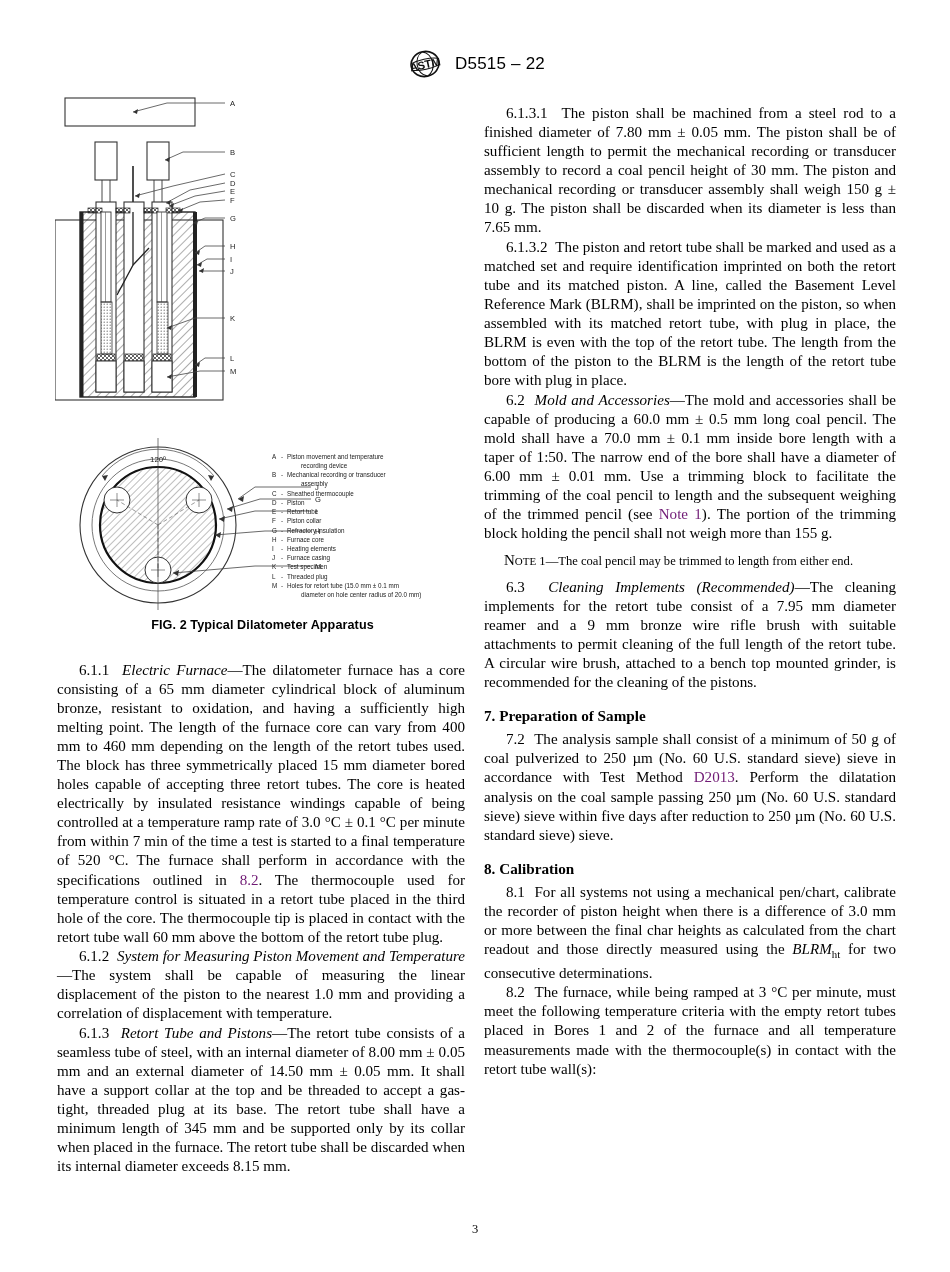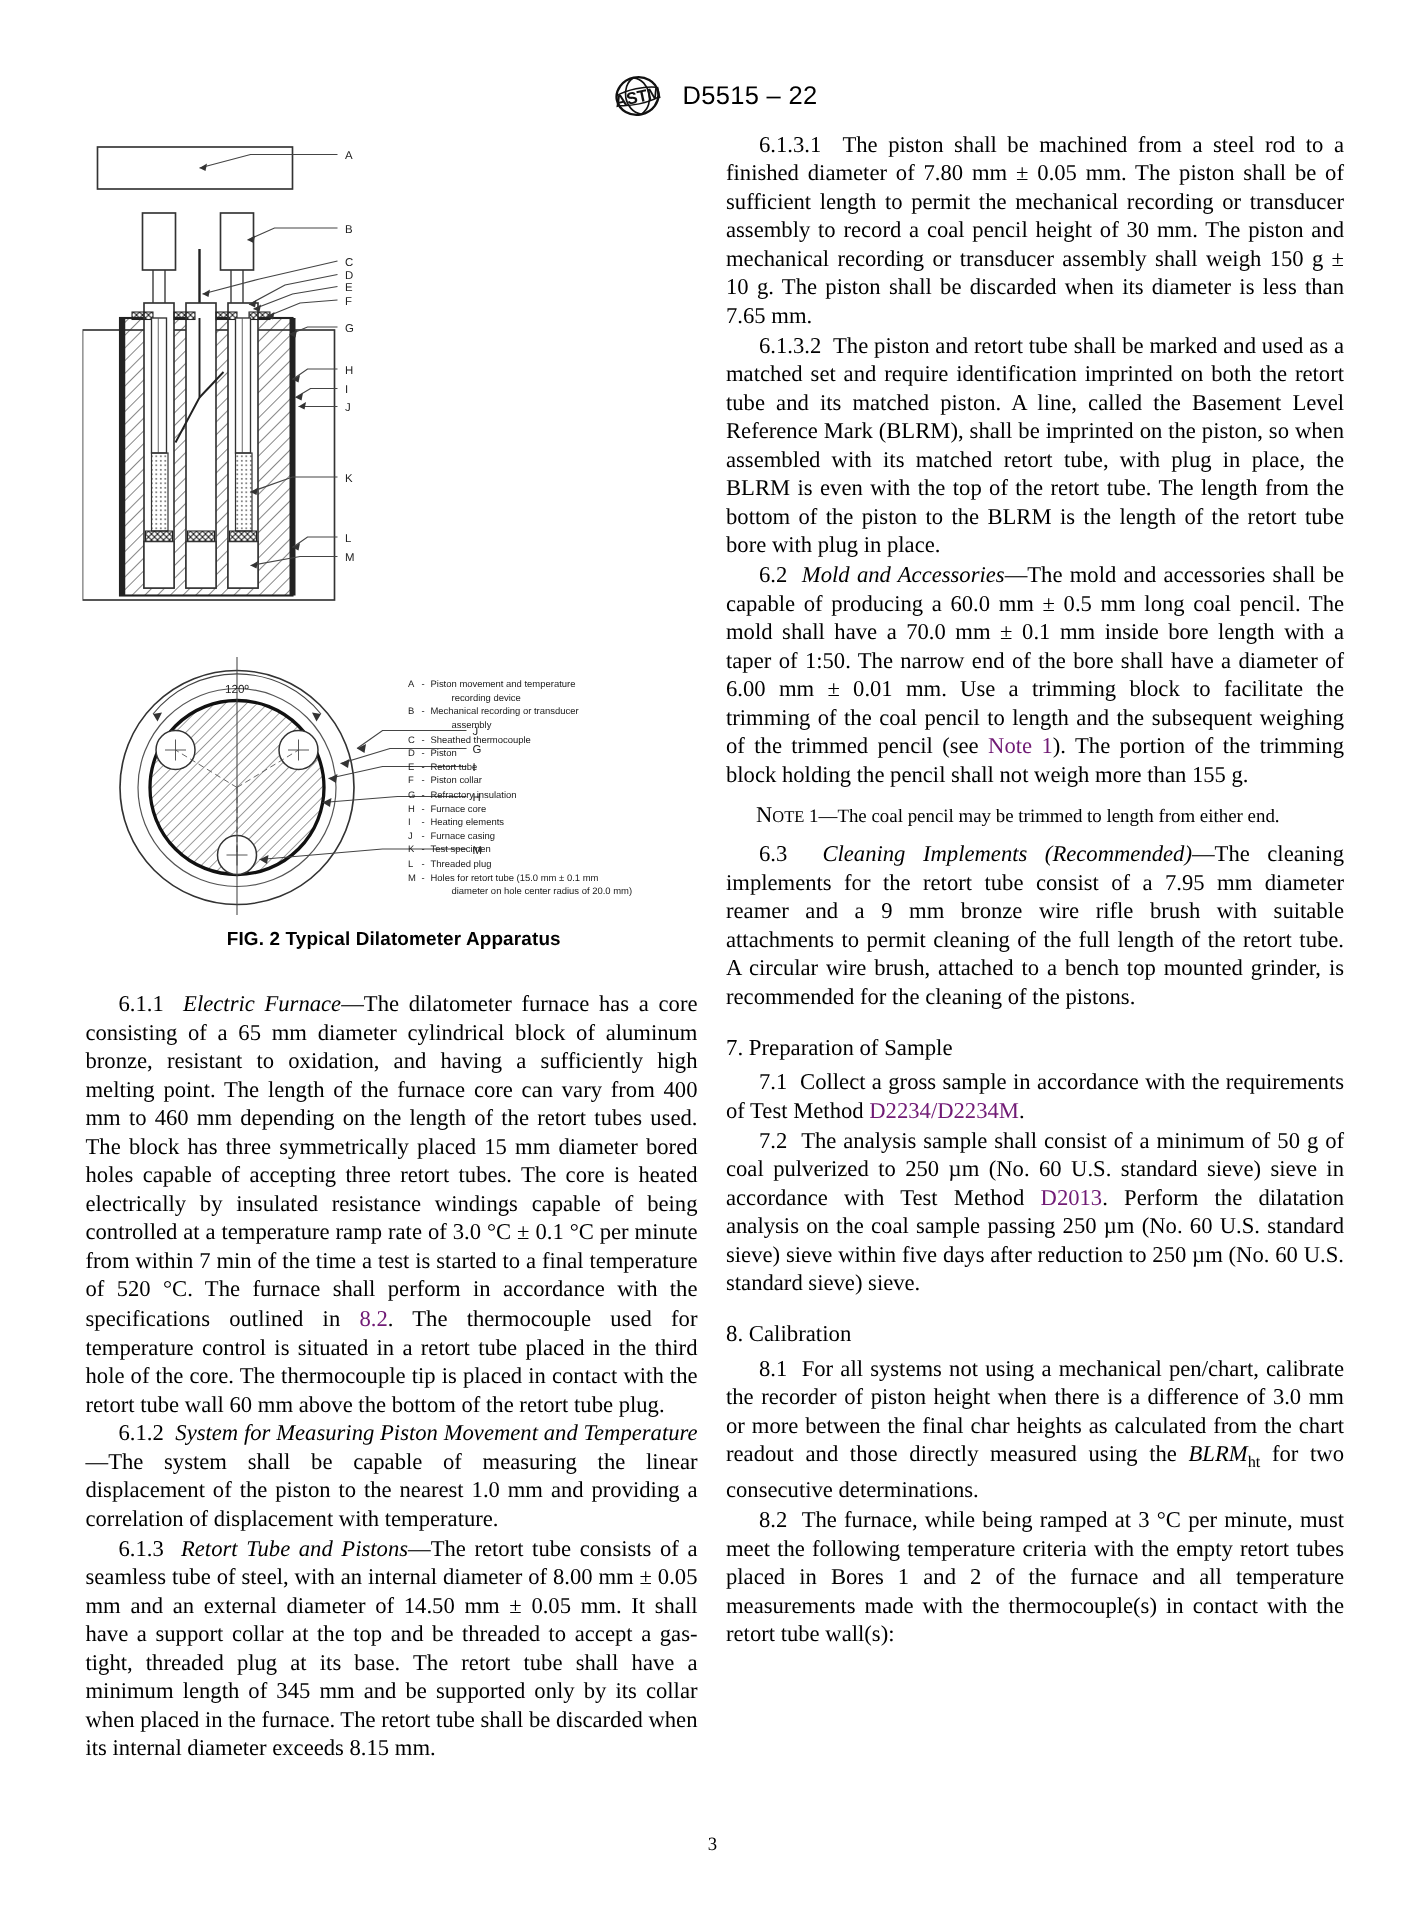--- a/index.html
+++ b/index.html
@@ -44,37 +44,37 @@
   
   .col-left {
     position: absolute;
     left: 57px;
     top: 88px;
     width: 408px;
   }
   .col-right {
     position: absolute;
     left: 484px;
-    top: 88px;
+    top: 104px;
     width: 412px;
   }
 
   
   p.para {
     margin: 0 0 0.5px 0;
     font-size: 15.1px;
     line-height: 19.05px;
     text-align: justify;
     text-indent: 22px;
     hyphens: none;
   }
   .sec-head {
     font-family: "Liberation Serif", "DejaVu Serif", serif;
     font-size: 15.2px;
-    font-weight: normal;
+    font-weight: bold;
     margin: 14px 0 5px 0;
     text-indent: 0;
     line-height: 19px;
   }
   .it { font-style: italic; }
   .xref { color: #701a75; }
   .note {
     font-size: 12.6px;
     line-height: 16px;
     text-align: justify;
@@ -442,23 +442,20 @@
     <span class="smcap">Note</span><span> 1—The coal pencil may be trimmed to length from either end.</span>
   </p>
 
   <p class="para">
     <span>6.3</span>&nbsp;&nbsp;<span class="it">Cleaning Implements (Recommended)</span><span>—The cleaning implements for the retort tube consist of a 7.95 mm diameter reamer and a 9 mm bronze wire rifle brush with suitable attachments to permit cleaning of the full length of the retort tube. A circular wire brush, attached to a bench top mounted grinder, is recommended for the cleaning of the pistons.</span>
   </p>
 
 
   <div class="sec-head">7.  Preparation of Sample</div>
 
-  <p class="para">
-    <span>7.1</span>&nbsp;&nbsp;<span>Collect a gross sample in accordance with the requirements of Test Method </span><span class="xref">D2234/D2234M</span><span>.</span>
-  </p>
 
   <p class="para">
     <span>7.2</span>&nbsp;&nbsp;<span>The analysis sample shall consist of a minimum of 50 g of coal pulverized to 250 µm (No. 60 U.S. standard sieve) sieve in accordance with Test Method </span><span class="xref">D2013</span><span>. Perform the dilatation analysis on the coal sample passing 250 µm (No. 60 U.S. standard sieve) sieve within five days after reduction to 250 µm (No. 60 U.S. standard sieve) sieve.</span>
   </p>
 
   <div class="sec-head">8.  Calibration</div>
 
   <p class="para">
     <span>8.1</span>&nbsp;&nbsp;<span>For all systems not using a mechanical pen/chart, calibrate the recorder of piston height when there is a difference of 3.0 mm or more between the final char heights as calculated from the chart readout and those directly measured using the </span><span class="it">BLRM</span><sub>ht</sub><span> for two consecutive determinations.</span>
   </p>

